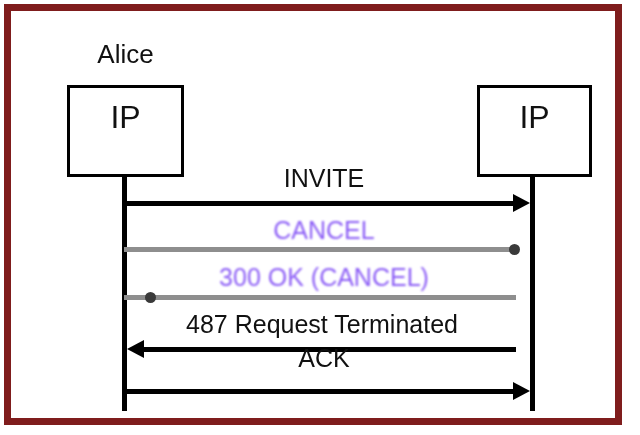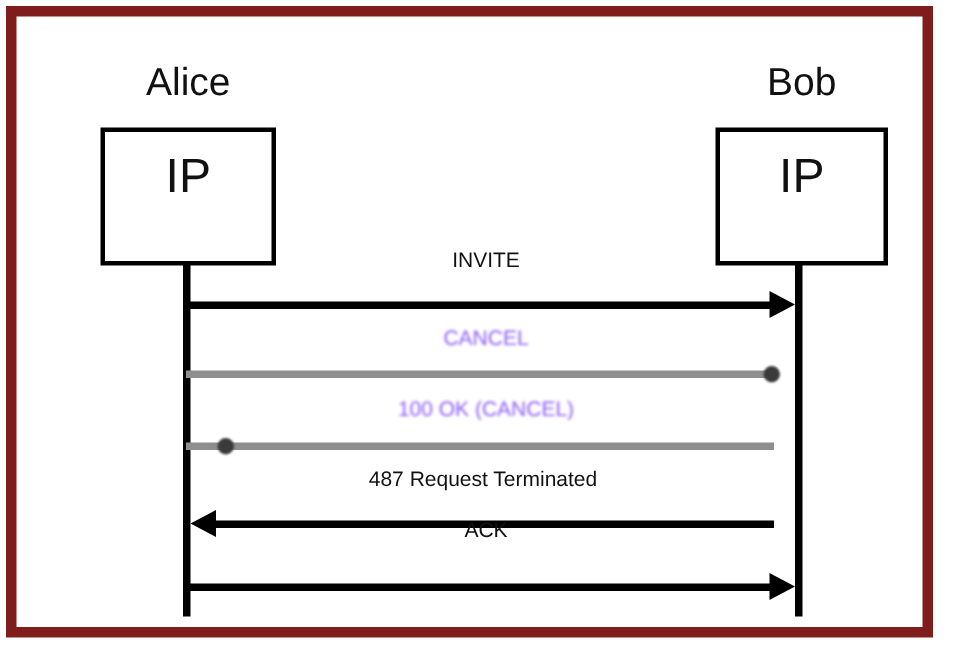--- a/index.html
+++ b/index.html
@@ -82,21 +82,21 @@
   .msg {
     position: absolute;
     left: 0;
     top: 0;
   }
   .msg-label {
     position: absolute;
     text-align: center;
     white-space: nowrap;
     line-height: 1;
-    font-size: 14px;
+    font-size: 25px;
   }
   .msg-label.solid {
     color: #111111;
   }
   .msg-label.faded {
     color: #8b5cf6;
     filter: blur(0.9px);
   }
 
   
@@ -140,21 +140,20 @@
 <div id="canvas">
 
   <div class="frame">
 
     <div class="actor-name alice">Alice</div>
 
     <div class="ua-box alice">
       <div class="ua-label">IP</div>
     </div>
 
-    <div class="actor-name bob">Bob</div>
 
     <div class="ua-box bob">
       <div class="ua-label">IP</div>
     </div>
 
     <div class="lifeline alice"></div>
     <div class="lifeline bob"></div>
 
     <div class="msg">
       <div class="msg-label solid" style="left:113px; top:155px; width:400px;">INVITE</div>
@@ -162,21 +161,21 @@
       <div class="head right solid" style="left:502px; top:183px;"></div>
     </div>
 
     <div class="msg">
       <div class="msg-label faded" style="left:113px; top:207px; width:400px;">CANCEL</div>
       <div class="shaft faded" style="left:113px; top:236px; width:392px;"></div>
       <div class="dot" style="left:498px; top:233px;"></div>
     </div>
 
     <div class="msg">
-      <div class="msg-label faded" style="left:113px; top:254px; width:400px;">100 OK (CANCEL)</div>
+      <div class="msg-label faded" style="left:113px; top:254px; width:400px;">300 OK (CANCEL)</div>
       <div class="shaft faded" style="left:113px; top:284px; width:392px;"></div>
       <div class="dot" style="left:134px; top:281px;"></div>
     </div>
 
     <div class="msg">
       <div class="msg-label solid" style="left:111px; top:301px; width:400px;">487 Request Terminated</div>
       <div class="shaft solid" style="left:130px; top:336px; width:375px;"></div>
       <div class="head left solid" style="left:116px; top:329px;"></div>
     </div>
 

